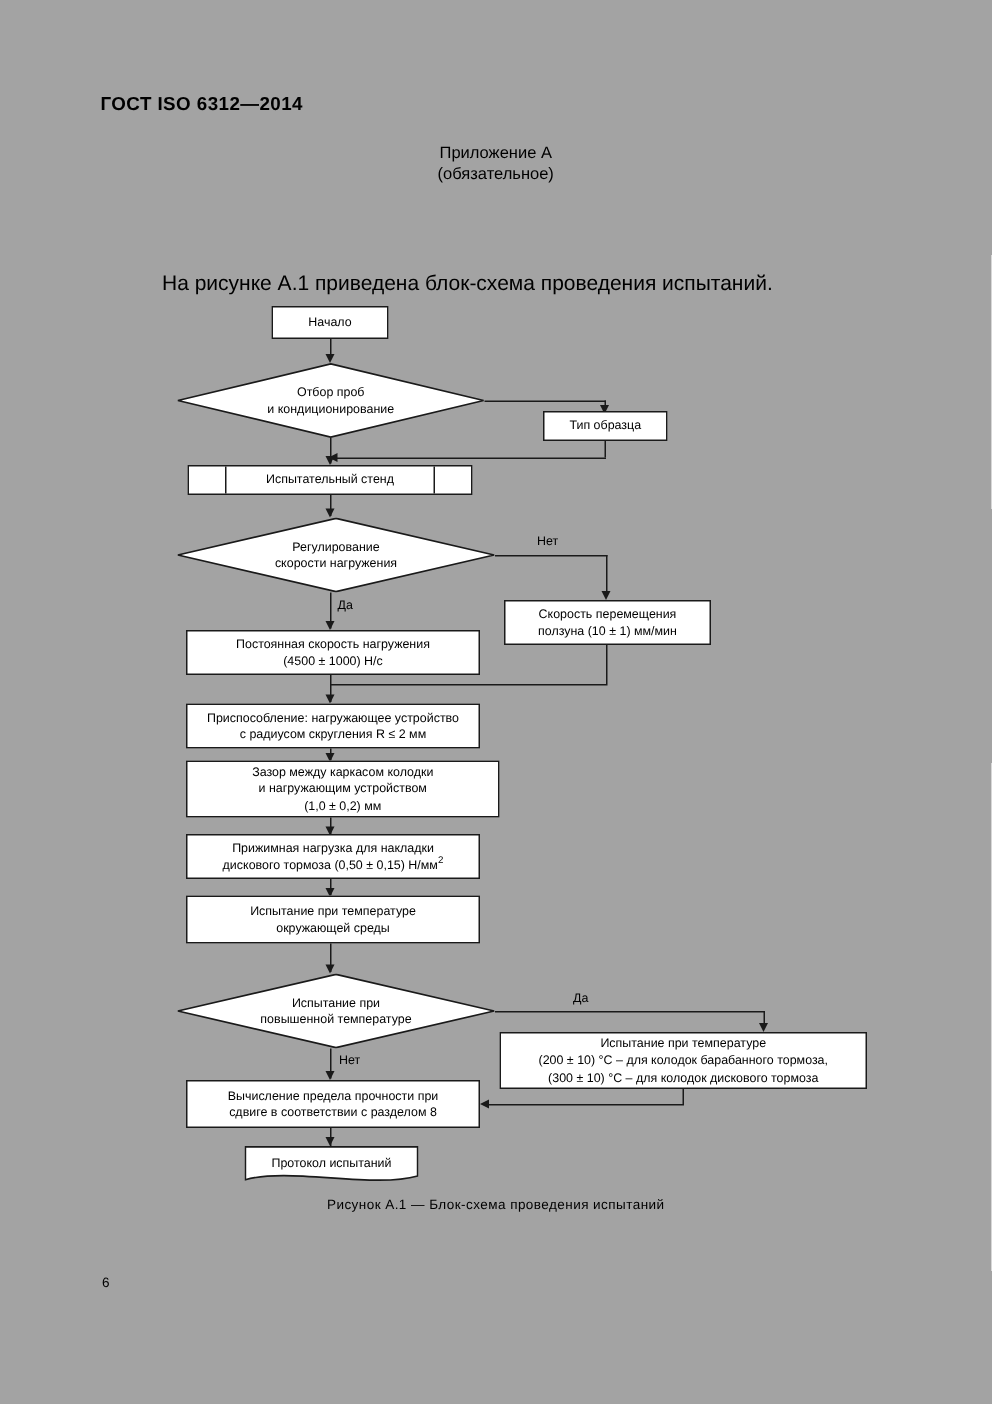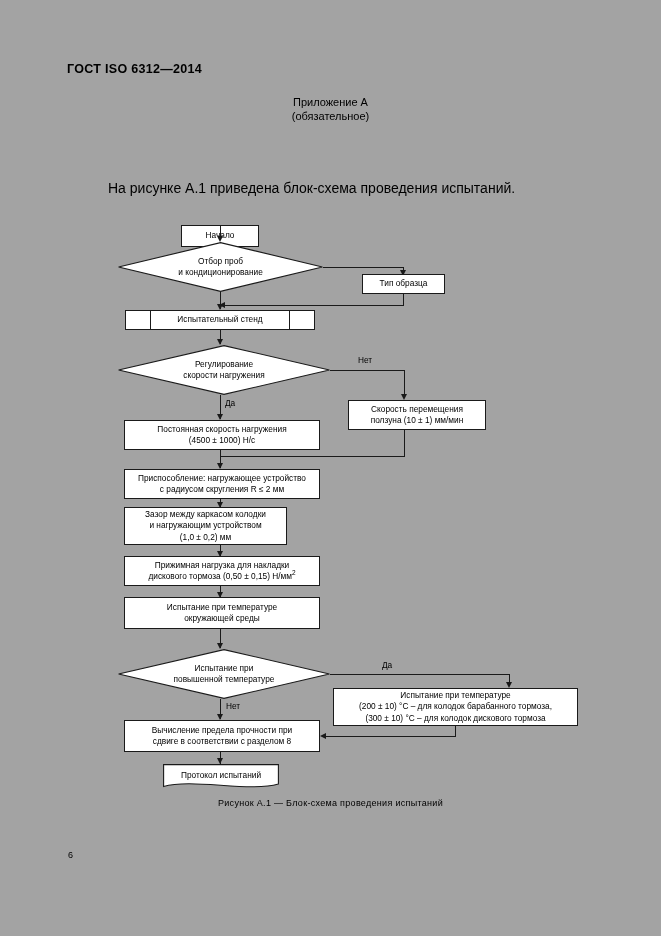--- a/index.html
+++ b/index.html
@@ -172,21 +172,21 @@
   <div class="annex-block">
     <span>Приложение А</span>
     <span class="l2">(обязательное)</span>
   </div>
 
 
   <div class="intro-text">На рисунке А.1 приведена блок-схема проведения испытаний.</div>
 
   <div class="fc">
 
-    <div class="node" style="left:181px; top:204px; width:78px; height:22px;margin-top:21px;">
+    <div class="node" style="left:181px; top:204px; width:78px; height:22px;">
       <span class="txt">Начало</span>
     </div>
 
     <div class="ln v" style="left:220px; top:226px; height:12px;"></div>
     <div class="arrow down" style="left:216.5px; top:236px;"></div>
 
     <div class="diamond" style="left:118px; top:242px; width:205px; height:50px;">
       <svg class="shape" viewBox="0 0 205 50" preserveAspectRatio="none">
         <polygon points="102.5,0.6 204.4,25 102.5,49.4 0.6,25" fill="#ffffff" stroke="#1a1a1a" stroke-width="1.1" vector-effect="non-scaling-stroke"></polygon>
       </svg>
@@ -226,21 +226,21 @@
         <span>Регулирование</span><br>
         <span>скорости нагружения</span>
       </div>
     </div>
 
     <div class="ln h" style="left:330px; top:370px; width:75px;"></div>
     <div class="ln v" style="left:404px; top:370px; height:27px;"></div>
     <div class="arrow down" style="left:400.5px; top:394px;"></div>
     <div class="edgelabel" style="left:358px; top:355px;">Нет</div>
 
-    <div class="node" style="left:336px; top:400px; width:138px; height:30px;margin-left:12px;">
+    <div class="node" style="left:336px; top:400px; width:138px; height:30px;">
       <span class="txt">
         <span>Скорость перемещения</span><br>
         <span>ползуна (10 ± 1) мм/мин</span>
       </span>
     </div>
 
     <div class="ln v" style="left:220px; top:395px; height:24px;"></div>
     <div class="arrow down" style="left:216.5px; top:414px;"></div>
     <div class="edgelabel" style="left:225px; top:398px;">Да</div>
 
@@ -260,21 +260,21 @@
     <div class="node" style="left:124px; top:469px; width:196px; height:30px;">
       <span class="txt">
         <span>Приспособление: нагружающее устройство</span><br>
         <span>с радиусом скругления R ≤ 2 мм</span>
       </span>
     </div>
 
     <div class="ln v" style="left:220px; top:499px; height:8px;"></div>
     <div class="arrow down" style="left:216.5px; top:502px;"></div>
 
-    <div class="node" style="left:124px; top:507px; width:163px; height:38px;">
+    <div class="node" style="left:124px; top:507px; width:209px; height:38px;">
       <span class="txt">
         <span>Зазор между каркасом колодки</span><br>
         <span>и нагружающим устройством</span><br>
         <span>(1,0 ± 0,2) мм</span>
       </span>
     </div>
 
     <div class="ln v" style="left:220px; top:545px; height:11px;"></div>
     <div class="arrow down" style="left:216.5px; top:551px;"></div>
 

